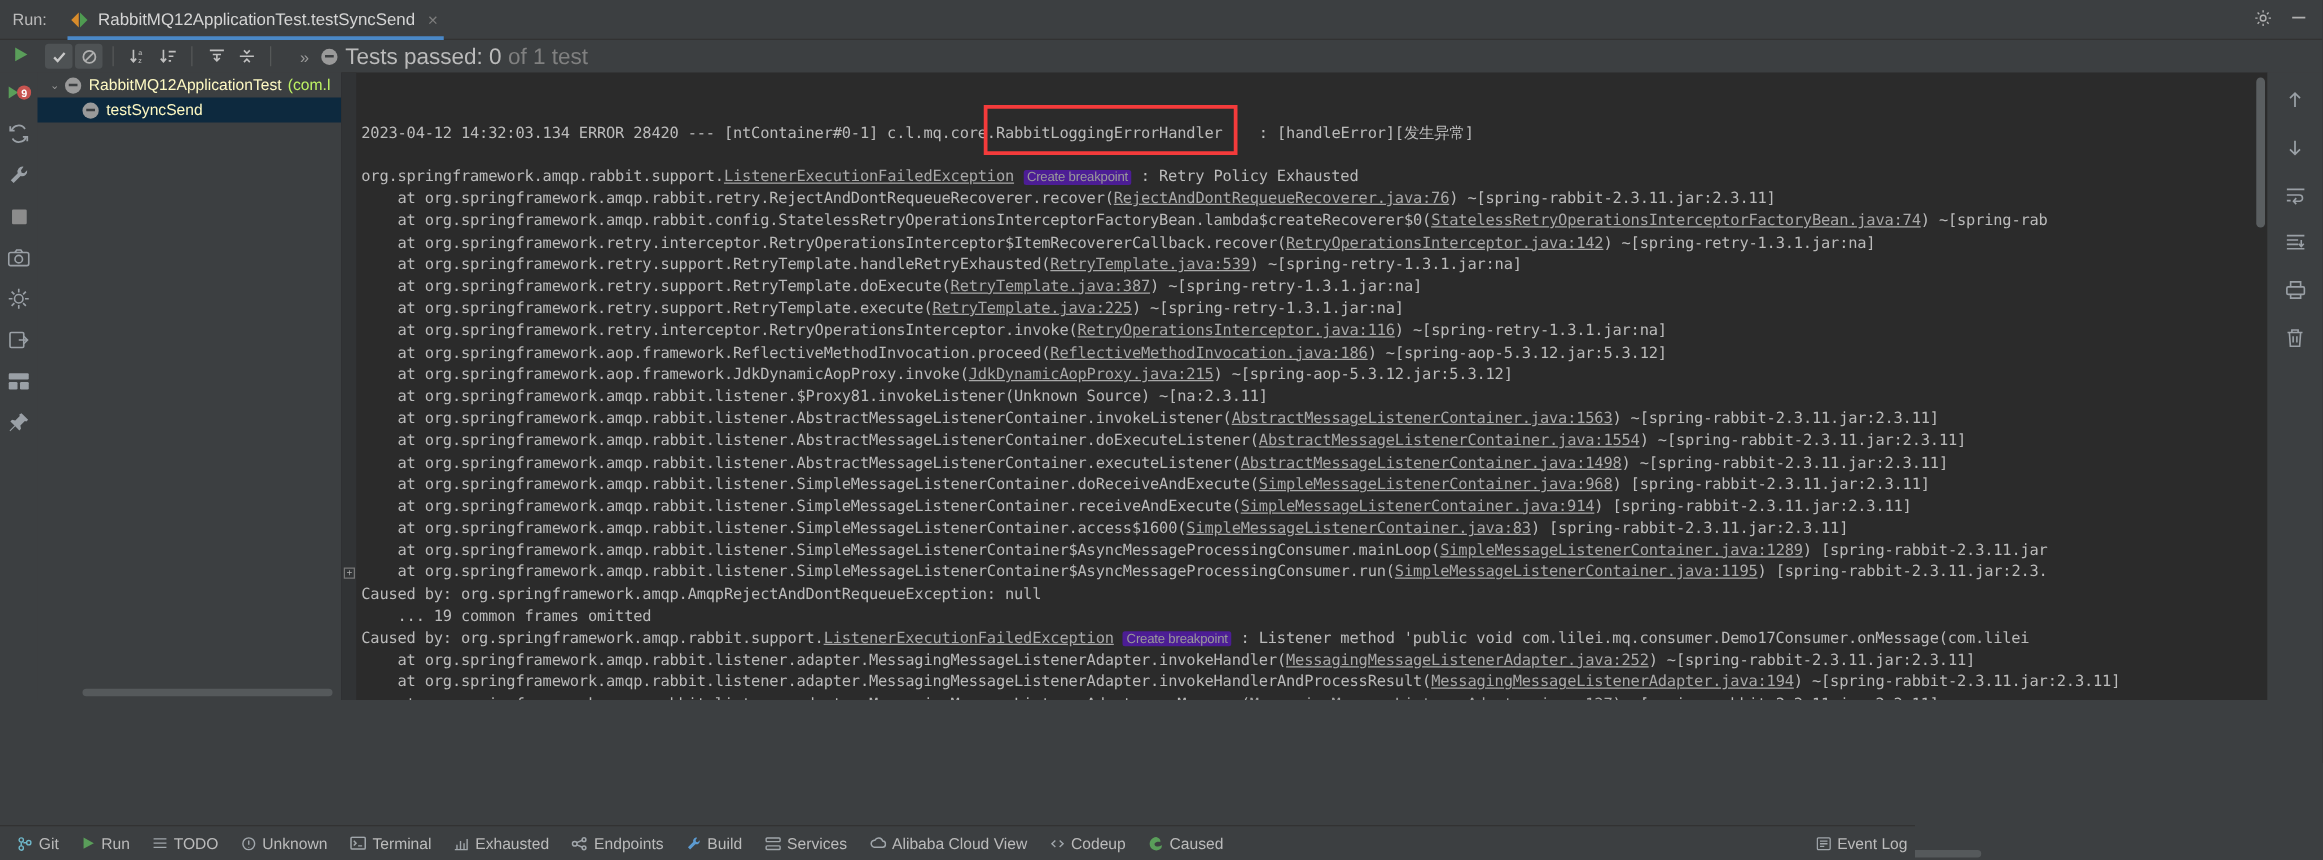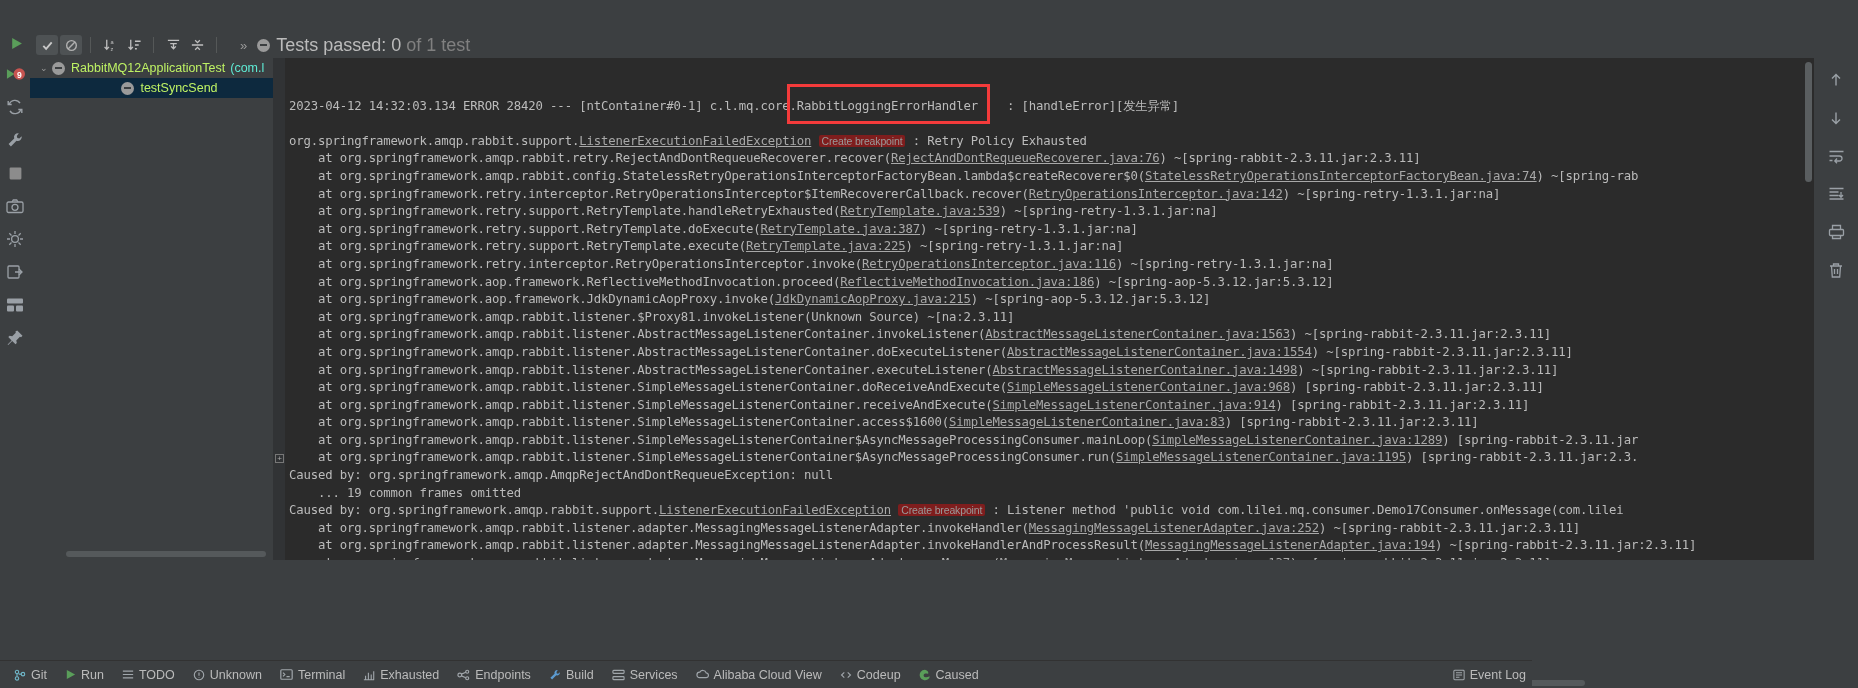--- a/index.html
+++ b/index.html
@@ -85,32 +85,32 @@
   .rail-ico { width: 20px; height: 20px; color: #9aa0a6; font-size: 13px;
               display: flex; align-items: center; justify-content: center; position: relative; }
   .rail-ico svg { display: block; }
 
   
   .tree {
     position: absolute; left: 30px; top: 58px; width: 243px; height: 502px;
     background: #3c3f41; font-size: 12.5px;
   }
   .tree-row { display: flex; align-items: center; height: 20px; padding-left: 10px; white-space: nowrap; }
-  .tree-row.sel { background: #0d293e; justify-content: center; }
+  .tree-row.sel { background: #0d293e; }
   .tw {
     width: 12px; color: #9a9a9a; font-size: 9px; display: inline-block;
   }
   .node-ico {
     width: 13px; height: 13px; border-radius: 50%; background: #9a9a9a;
     display: inline-flex; align-items: center; justify-content: center;
     margin-right: 6px; flex: none;
   }
   .node-ico::after { content: ""; width: 7px; height: 2px; background: #3c3f41; }
-  .tree-label { color: #bef264; }
-  .tree-pkg { color: #5eead4; }
+  .tree-label { color: #fef9c3; }
+  .tree-pkg { color: #bef264; }
   .tree-scroll {
     position: absolute; left: 36px; bottom: 3px; width: 200px; height: 6px;
     background: #55595b; border-radius: 3px;
   }
 
   
   .console {
     position: absolute; left: 273px; top: 58px; width: 1541px; height: 502px;
     background: #2b2b2b; overflow: hidden;
   }
@@ -120,21 +120,21 @@
   .console-text {
     position: absolute; left: 12px; top: 0; right: 0; bottom: 0;
     font-family: "DejaVu Sans Mono", monospace;
     font-size: 12.3px; line-height: 17.6px;
     color: #bbbbbb; white-space: pre; padding-top: 22px; padding-left: 4px;
     letter-spacing: -0.15px;
   }
   .ln { height: 17.6px; }
   .u { color: #a8a8a8; text-decoration: underline; }
   .bp {
-    background: #7f1d1d; color: #9a9a9a; font-size: 10.5px;
+    background: #4c1d95; color: #9a9a9a; font-size: 10.5px;
     font-family: "Liberation Sans", sans-serif; padding: 0 3px; border-radius: 2px;
   }
   .fold {
     position: absolute; left: 2px; width: 9px; height: 9px;
     border: 1px solid #777; color: #aaa; font-size: 8px; line-height: 7px;
     text-align: center; background: #313335;
   }
   .highlight-box {
     position: absolute; border: 3px solid #f43b3b; pointer-events: none;
   }
@@ -171,20 +171,42 @@
   .sb-ico { font-size: 11px; color: #a0a6ab; display: inline-flex; align-items: center; }
   .sb-ico.green { color: #5a9e5a; }
   .sb-ico.cyan { color: #6fb7c9; }
   .sb-ico.blue { color: #5c9bd1; }
 </style>
 </head>
 <body>
 
 <div class="app">
 
+  <div class="runbar">
+    <span class="runbar-label">Run:</span>
+    <div class="run-tab">
+      <span class="run-tab-icon"></span>
+      <span class="run-tab-title">RabbitMQ12ApplicationTest.testSyncSend</span>
+      <span class="run-tab-close">×</span>
+      <span class="run-tab-underline"></span>
+    </div>
+    <div class="runbar-right">
+      <span class="ico-gear">
+        <svg width="15" height="15" viewBox="0 0 16 16" fill="none" stroke="#b0b0b0" stroke-width="1.2">
+          <circle cx="8" cy="8" r="2.4"></circle>
+          <path d="M8 1.3v2M8 12.7v2M1.3 8h2M12.7 8h2M3.3 3.3l1.4 1.4M11.3 11.3l1.4 1.4M12.7 3.3l-1.4 1.4M4.7 11.3l-1.4 1.4"></path>
+        </svg>
+      </span>
+      <span class="ico-minimize">
+        <svg width="14" height="14" viewBox="0 0 16 16">
+            <rect x="2" y="7.3" width="12" height="1.6" fill="#b0b0b0"></rect>
+          </svg>
+      </span>
+    </div>
+  </div>
 
   <div class="toolbar">
     <span class="tb-run">
       <svg width="13" height="13" viewBox="0 0 12 12">
           <polygon points="2,1 11,6 2,11" fill="#5a9e5a"></polygon>
         </svg>
     </span>
     <span class="tb-btn active">
       <svg width="13" height="13" viewBox="0 0 14 14" stroke="#c8c8c8" stroke-width="2" fill="none">
           <path d="M2.5 7.4l3 3.2 6-7"></path>

